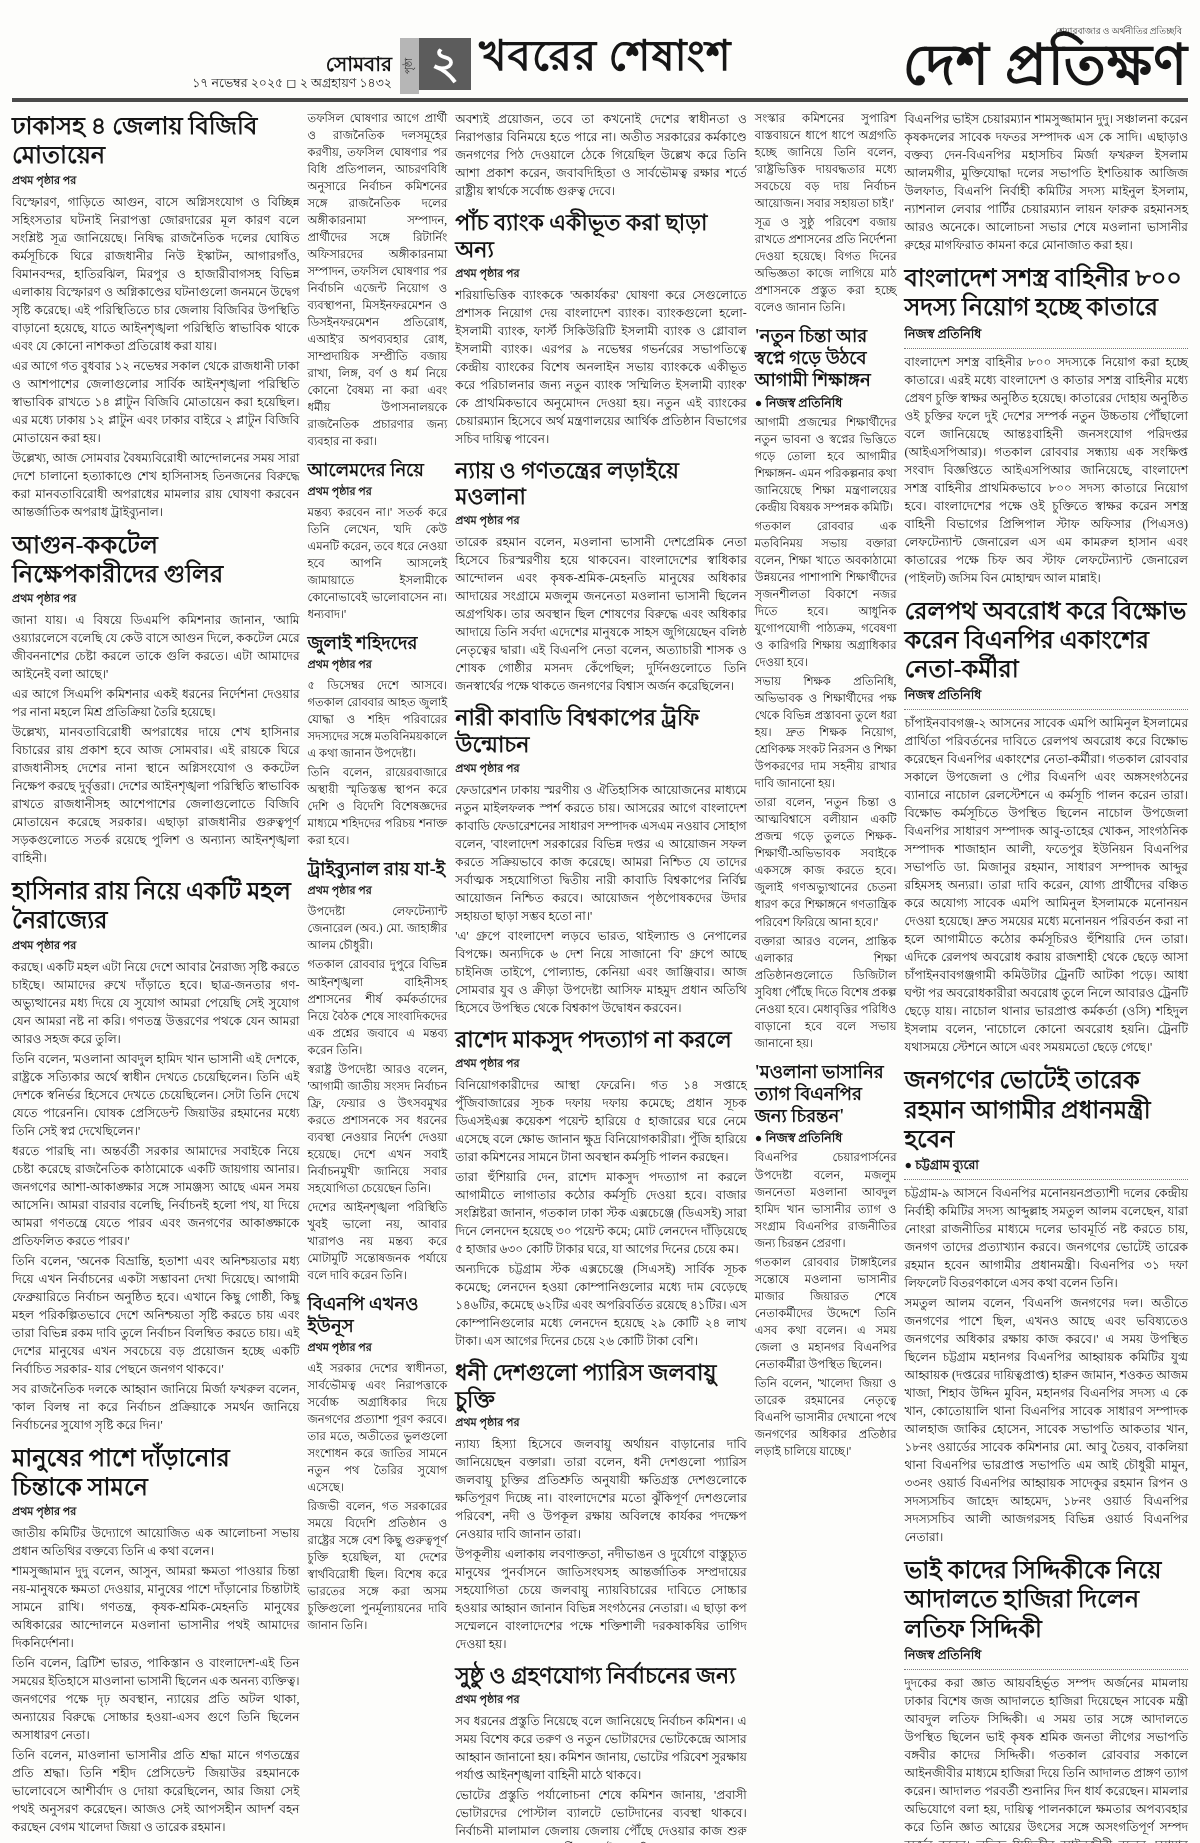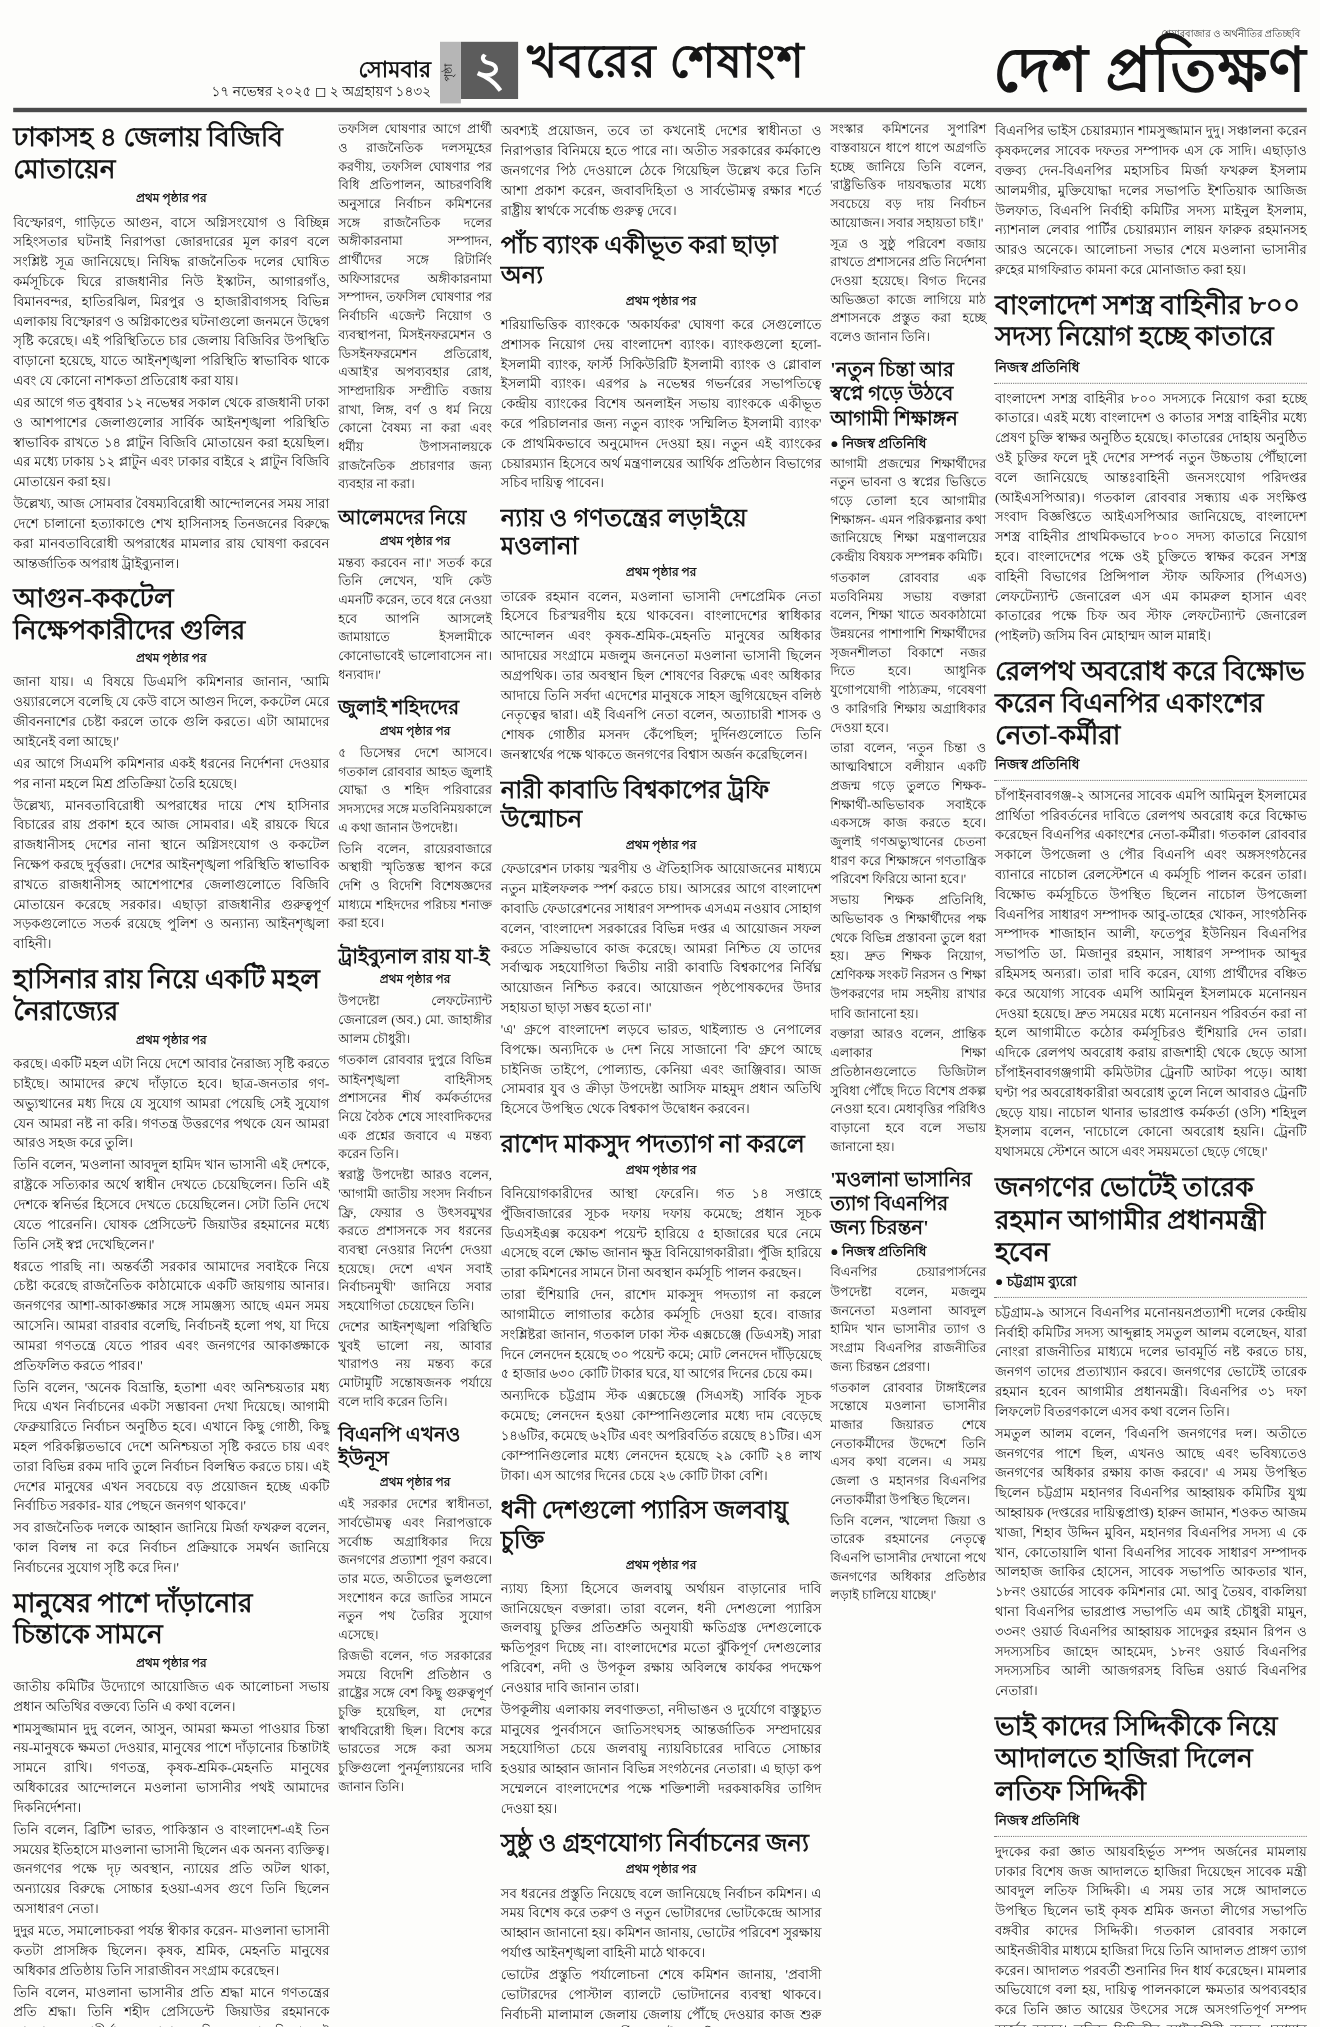--- a/index.html
+++ b/index.html
@@ -29,21 +29,21 @@
   .r12{width:288px;}
   .r3{width:140px;}
   .r45{width:292px;}
   .r6{width:142px;}
   .r78{width:284px;}
   .article{margin-bottom:10px;}
   .headline{font-weight:bold;margin:2px 0 1px;line-height:1.22;}
   .r12 .headline,.r78 .headline{font-size:24px;}
   .r45 .headline{font-size:22px;}
   .r3 .headline,.r6 .headline{font-size:18px;}
-  .subhead{text-align:center;font-size:11px;font-weight:bold;margin-bottom:2px;}
+  .subhead{text-align:left;font-size:11px;font-weight:bold;margin-bottom:2px;}
   .byline{font-size:12.5px;font-weight:bold;margin:2px 0 0;}
   .byline-rule{border-bottom:1px dotted #777;margin:3px 0 4px;}
   .para{margin:0 0 2px;text-align:justify;line-height:1.5;text-indent:0;}
   .r12 .para,.r78 .para{font-size:12px;}
   .r45 .para{font-size:12px;}
   .r3 .para,.r6 .para{font-size:11.5px;line-height:1.48;}
 </style>
 </head>
 <body>
 
@@ -89,21 +89,20 @@
           <p class="para">ধরতে পারছি না। অন্তর্বর্তী সরকার আমাদের সবাইকে নিয়ে চেষ্টা করেছে রাজনৈতিক কাঠামোকে একটি জায়গায় আনার। জনগণের আশা-আকাঙ্ক্ষার সঙ্গে সামঞ্জস্য আছে এমন সময় আসেনি। আমরা বারবার বলেছি, নির্বাচনই হলো পথ, যা দিয়ে আমরা গণতন্ত্রে যেতে পারব এবং জনগণের আকাঙ্ক্ষাকে প্রতিফলিত করতে পারব।'</p>
           <p class="para">তিনি বলেন, 'অনেক বিভ্রান্তি, হতাশা এবং অনিশ্চয়তার মধ্য দিয়ে এখন নির্বাচনের একটা সম্ভাবনা দেখা দিয়েছে। আগামী ফেব্রুয়ারিতে নির্বাচন অনুষ্ঠিত হবে। এখানে কিছু গোষ্ঠী, কিছু মহল পরিকল্পিতভাবে দেশে অনিশ্চয়তা সৃষ্টি করতে চায় এবং তারা বিভিন্ন রকম দাবি তুলে নির্বাচন বিলম্বিত করতে চায়। এই দেশের মানুষের এখন সবচেয়ে বড় প্রয়োজন হচ্ছে একটি নির্বাচিত সরকার- যার পেছনে জনগণ থাকবে।'</p>
           <p class="para">সব রাজনৈতিক দলকে আহ্বান জানিয়ে মির্জা ফখরুল বলেন, 'কাল বিলম্ব না করে নির্বাচন প্রক্রিয়াকে সমর্থন জানিয়ে নির্বাচনের সুযোগ সৃষ্টি করে দিন।'</p>
         </article>
         <article class="article">
           <h2 class="headline">মানুষের পাশে দাঁড়ানোর চিন্তাকে সামনে</h2>
           <div class="subhead">প্রথম পৃষ্ঠার পর</div>
           <p class="para">জাতীয় কমিটির উদ্যোগে আয়োজিত এক আলোচনা সভায় প্রধান অতিথির বক্তব্যে তিনি এ কথা বলেন।</p>
           <p class="para">শামসুজ্জামান দুদু বলেন, আসুন, আমরা ক্ষমতা পাওয়ার চিন্তা নয়-মানুষকে ক্ষমতা দেওয়ার, মানুষের পাশে দাঁড়ানোর চিন্তাটাই সামনে রাখি। গণতন্ত্র, কৃষক-শ্রমিক-মেহনতি মানুষের অধিকারের আন্দোলনে মওলানা ভাসানীর পথই আমাদের দিকনির্দেশনা।</p>
           <p class="para">তিনি বলেন, ব্রিটিশ ভারত, পাকিস্তান ও বাংলাদেশ-এই তিন সময়ের ইতিহাসে মাওলানা ভাসানী ছিলেন এক অনন্য ব্যক্তিত্ব। জনগণের পক্ষে দৃঢ় অবস্থান, ন্যায়ের প্রতি অটল থাকা, অন্যায়ের বিরুদ্ধে সোচ্চার হওয়া-এসব গুণে তিনি ছিলেন অসাধারণ নেতা।</p>
-          <p class="para">দুদুর মতে, সমালোচকরা পর্যন্ত স্বীকার করেন- মাওলানা ভাসানী কতটা প্রাসঙ্গিক ছিলেন। কৃষক, শ্রমিক, মেহনতি মানুষের অধিকার প্রতিষ্ঠায় তিনি সারাজীবন সংগ্রাম করেছেন।</p>
           <p class="para">তিনি বলেন, মাওলানা ভাসানীর প্রতি শ্রদ্ধা মানে গণতন্ত্রের প্রতি শ্রদ্ধা। তিনি শহীদ প্রেসিডেন্ট জিয়াউর রহমানকে ভালোবেসে আশীর্বাদ ও দোয়া করেছিলেন, আর জিয়া সেই পথই অনুসরণ করেছেন। আজও সেই আপসহীন আদর্শ বহন করছেন বেগম খালেদা জিয়া ও তারেক রহমান।</p>
         </article>
       </div>
     <div class="region r3">
         <article class="article">
           <p class="para">তফসিল ঘোষণার আগে প্রার্থী ও রাজনৈতিক দলসমূহের করণীয়, তফসিল ঘোষণার পর বিধি প্রতিপালন, আচরণবিধি অনুসারে নির্বাচন কমিশনের সঙ্গে রাজনৈতিক দলের অঙ্গীকারনামা সম্পাদন, প্রার্থীদের সঙ্গে রিটার্নিং অফিসারদের অঙ্গীকারনামা সম্পাদন, তফসিল ঘোষণার পর নির্বাচনি এজেন্ট নিয়োগ ও ব্যবস্থাপনা, মিসইনফরমেশন ও ডিসইনফরমেশন প্রতিরোধ, এআই'র অপব্যবহার রোধ, সাম্প্রদায়িক সম্প্রীতি বজায় রাখা, লিঙ্গ, বর্ণ ও ধর্ম নিয়ে কোনো বৈষম্য না করা এবং ধর্মীয় উপাসনালয়কে রাজনৈতিক প্রচারণার জন্য ব্যবহার না করা।</p>
         </article>
         <article class="article">
           <h2 class="headline">আলেমদের নিয়ে</h2>
           <div class="subhead">প্রথম পৃষ্ঠার পর</div>
@@ -173,22 +172,22 @@
     <div class="region r6">
         <article class="article">
           <p class="para">সংস্কার কমিশনের সুপারিশ বাস্তবায়নে ধাপে ধাপে অগ্রগতি হচ্ছে জানিয়ে তিনি বলেন, 'রাষ্ট্রভিত্তিক দায়বদ্ধতার মধ্যে সবচেয়ে বড় দায় নির্বাচন আয়োজন। সবার সহায়তা চাই।'</p>
           <p class="para">সূত্র ও সুষ্ঠু পরিবেশ বজায় রাখতে প্রশাসনের প্রতি নির্দেশনা দেওয়া হয়েছে। বিগত দিনের অভিজ্ঞতা কাজে লাগিয়ে মাঠ প্রশাসনকে প্রস্তুত করা হচ্ছে বলেও জানান তিনি।</p>
         </article>
         <article class="article">
           <h2 class="headline">'নতুন চিন্তা আর স্বপ্নে গড়ে উঠবে আগামী শিক্ষাঙ্গন</h2>
           <div class="byline">● নিজস্ব প্রতিনিধি</div>
           <p class="para">আগামী প্রজন্মের শিক্ষার্থীদের নতুন ভাবনা ও স্বপ্নের ভিত্তিতে গড়ে তোলা হবে আগামীর শিক্ষাঙ্গন- এমন পরিকল্পনার কথা জানিয়েছে শিক্ষা মন্ত্রণালয়ের কেন্দ্রীয় বিষয়ক সম্পন্নক কমিটি।</p>
           <p class="para">গতকাল রোববার এক মতবিনিময় সভায় বক্তারা বলেন, শিক্ষা খাতে অবকাঠামো উন্নয়নের পাশাপাশি শিক্ষার্থীদের সৃজনশীলতা বিকাশে নজর দিতে হবে। আধুনিক যুগোপযোগী পাঠ্যক্রম, গবেষণা ও কারিগরি শিক্ষায় অগ্রাধিকার দেওয়া হবে।</p>
+          <p class="para">সভায় শিক্ষক প্রতিনিধি, অভিভাবক ও শিক্ষার্থীদের পক্ষ থেকে বিভিন্ন প্রস্তাবনা তুলে ধরা হয়। দ্রুত শিক্ষক নিয়োগ, শ্রেণিকক্ষ সংকট নিরসন ও শিক্ষা উপকরণের দাম সহনীয় রাখার দাবি জানানো হয়।</p>
           <p class="para">তারা বলেন, 'নতুন চিন্তা ও আত্মবিশ্বাসে বলীয়ান একটি প্রজন্ম গড়ে তুলতে শিক্ষক-শিক্ষার্থী-অভিভাবক সবাইকে একসঙ্গে কাজ করতে হবে। জুলাই গণঅভ্যুত্থানের চেতনা ধারণ করে শিক্ষাঙ্গনে গণতান্ত্রিক পরিবেশ ফিরিয়ে আনা হবে।'</p>
-          <p class="para">সভায় শিক্ষক প্রতিনিধি, অভিভাবক ও শিক্ষার্থীদের পক্ষ থেকে বিভিন্ন প্রস্তাবনা তুলে ধরা হয়। দ্রুত শিক্ষক নিয়োগ, শ্রেণিকক্ষ সংকট নিরসন ও শিক্ষা উপকরণের দাম সহনীয় রাখার দাবি জানানো হয়।</p>
           <p class="para">বক্তারা আরও বলেন, প্রান্তিক এলাকার শিক্ষা প্রতিষ্ঠানগুলোতে ডিজিটাল সুবিধা পৌঁছে দিতে বিশেষ প্রকল্প নেওয়া হবে। মেধাবৃত্তির পরিধিও বাড়ানো হবে বলে সভায় জানানো হয়।</p>
         </article>
         <article class="article">
           <h2 class="headline">'মওলানা ভাসানির ত্যাগ বিএনপির জন্য চিরন্তন'</h2>
           <div class="byline">● নিজস্ব প্রতিনিধি</div>
           <p class="para">বিএনপির চেয়ারপার্সনের উপদেষ্টা বলেন, মজলুম জননেতা মওলানা আবদুল হামিদ খান ভাসানীর ত্যাগ ও সংগ্রাম বিএনপির রাজনীতির জন্য চিরন্তন প্রেরণা।</p>
           <p class="para">গতকাল রোববার টাঙ্গাইলের সন্তোষে মওলানা ভাসানীর মাজার জিয়ারত শেষে নেতাকর্মীদের উদ্দেশে তিনি এসব কথা বলেন। এ সময় জেলা ও মহানগর বিএনপির নেতাকর্মীরা উপস্থিত ছিলেন।</p>
           <p class="para">তিনি বলেন, 'খালেদা জিয়া ও তারেক রহমানের নেতৃত্বে বিএনপি ভাসানীর দেখানো পথে জনগণের অধিকার প্রতিষ্ঠার লড়াই চালিয়ে যাচ্ছে।'</p>
         </article>
       </div>

